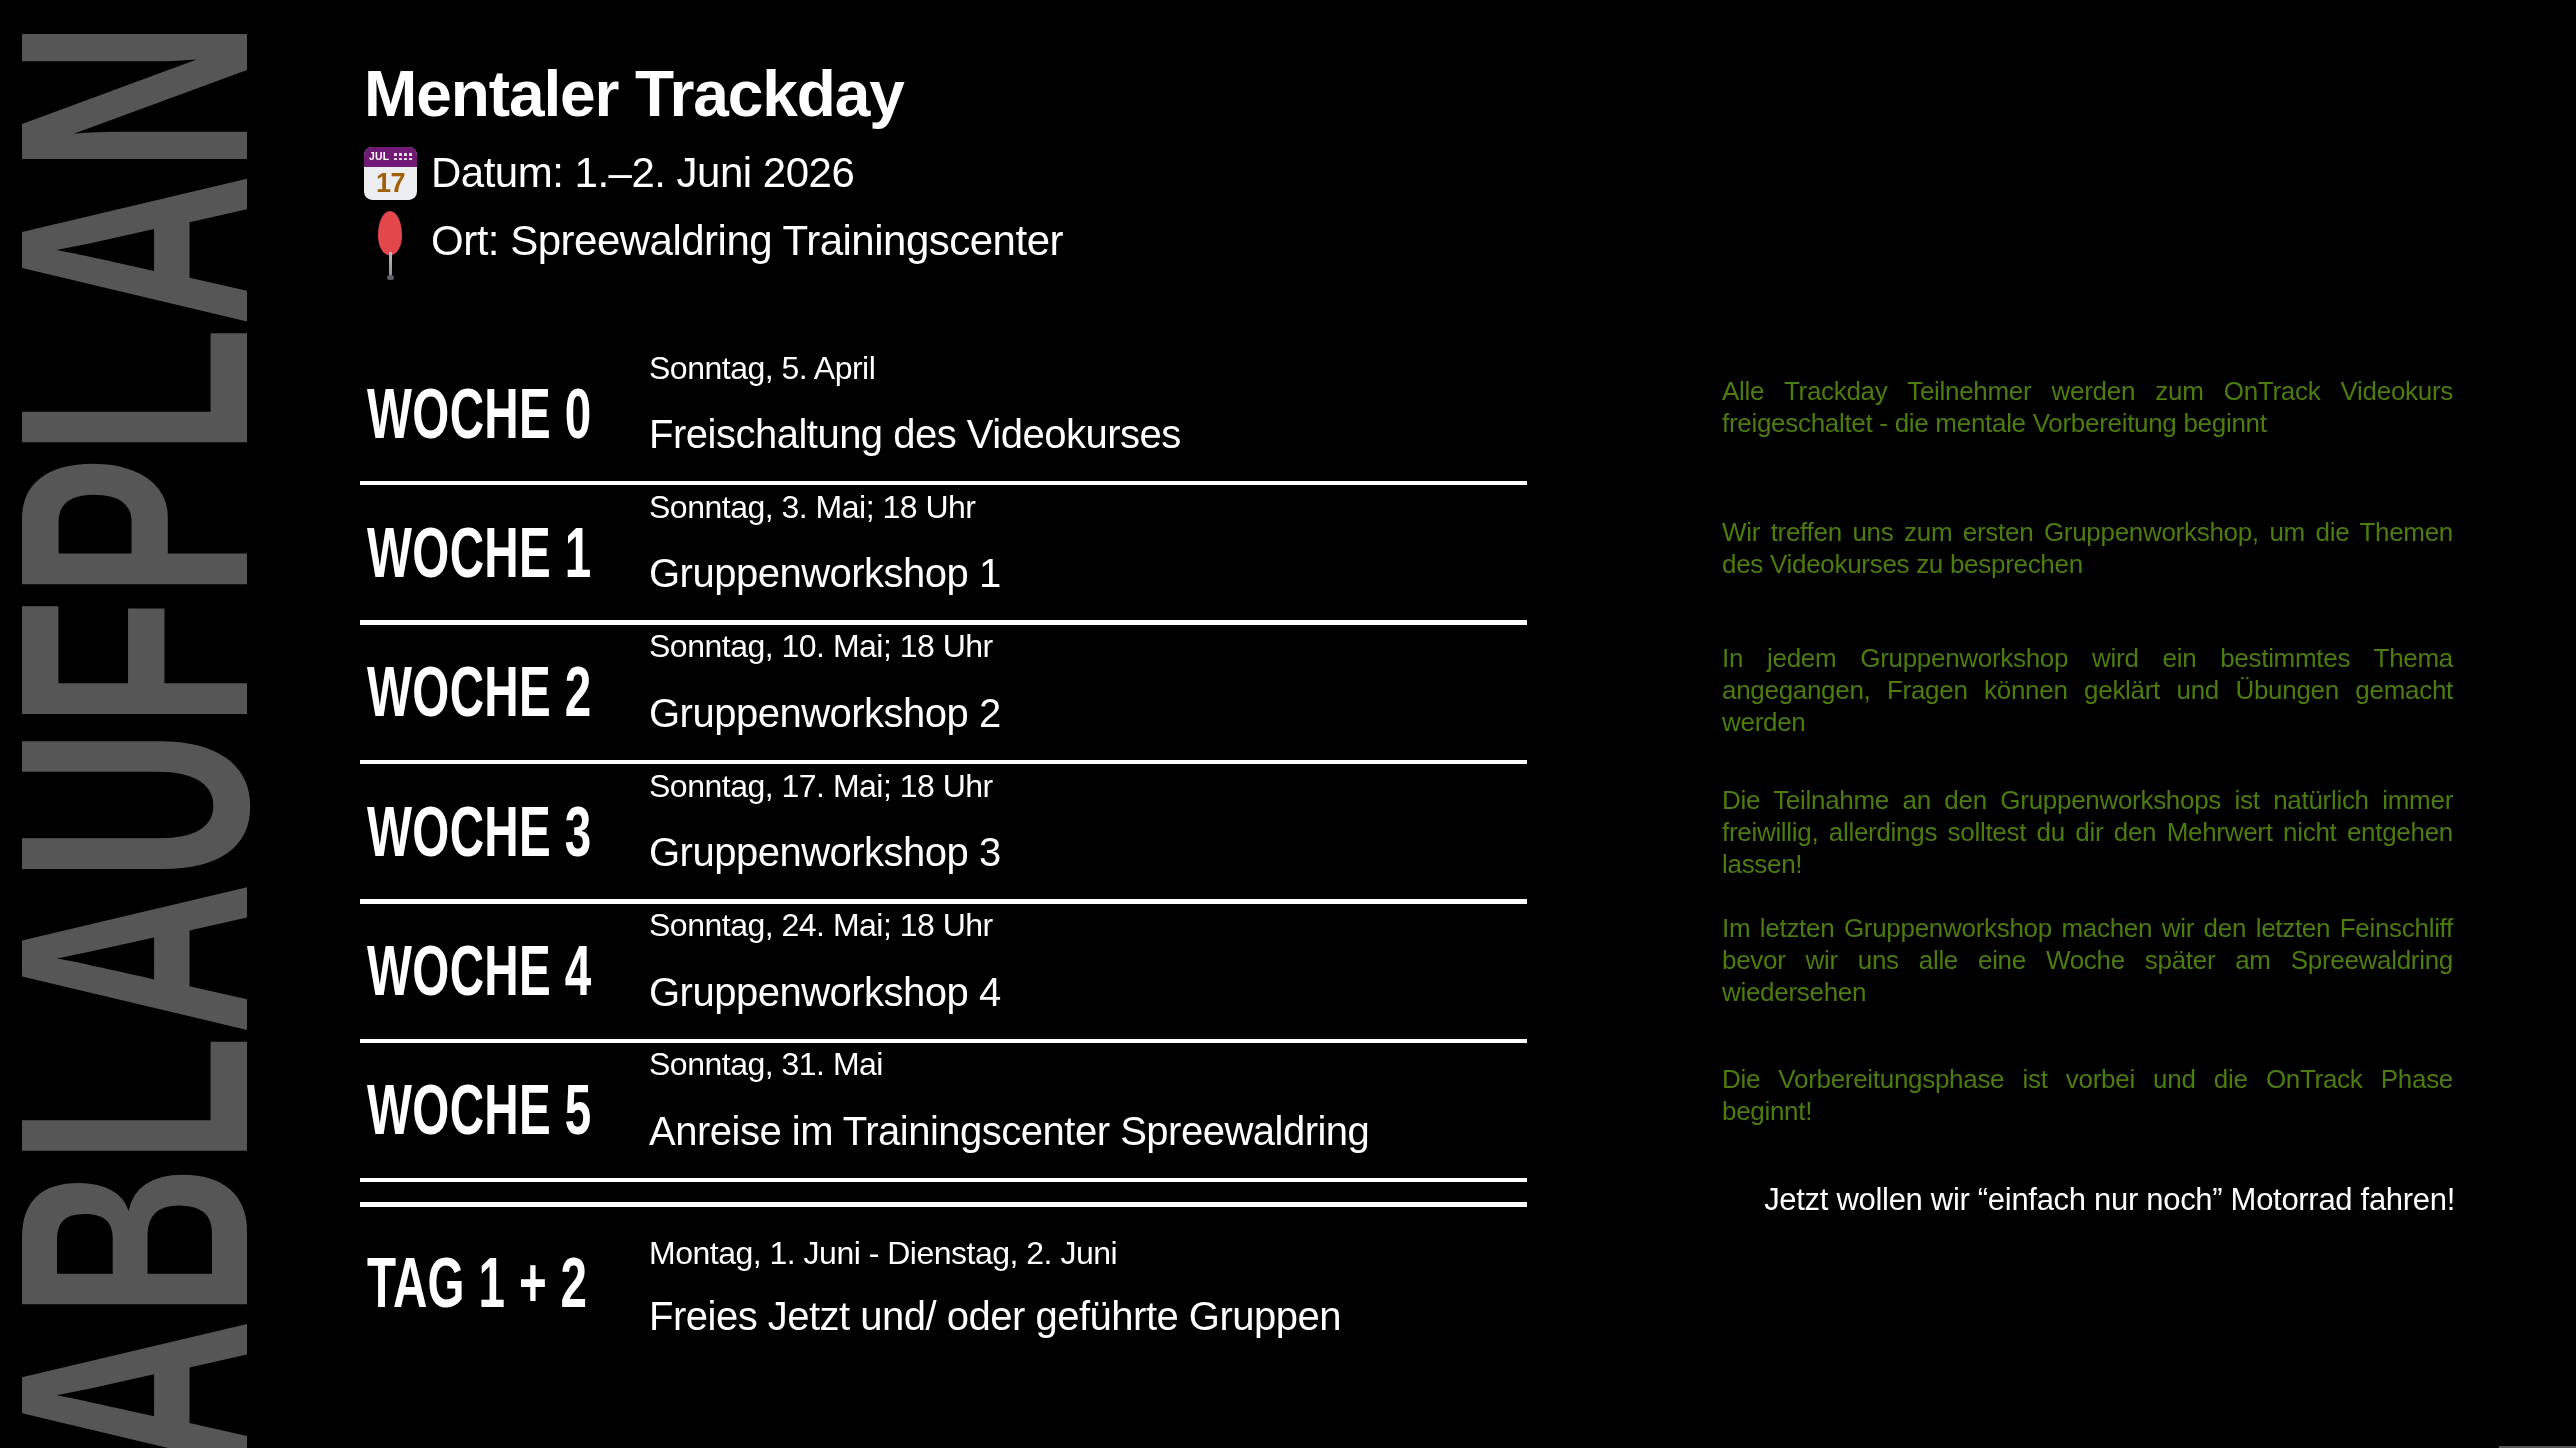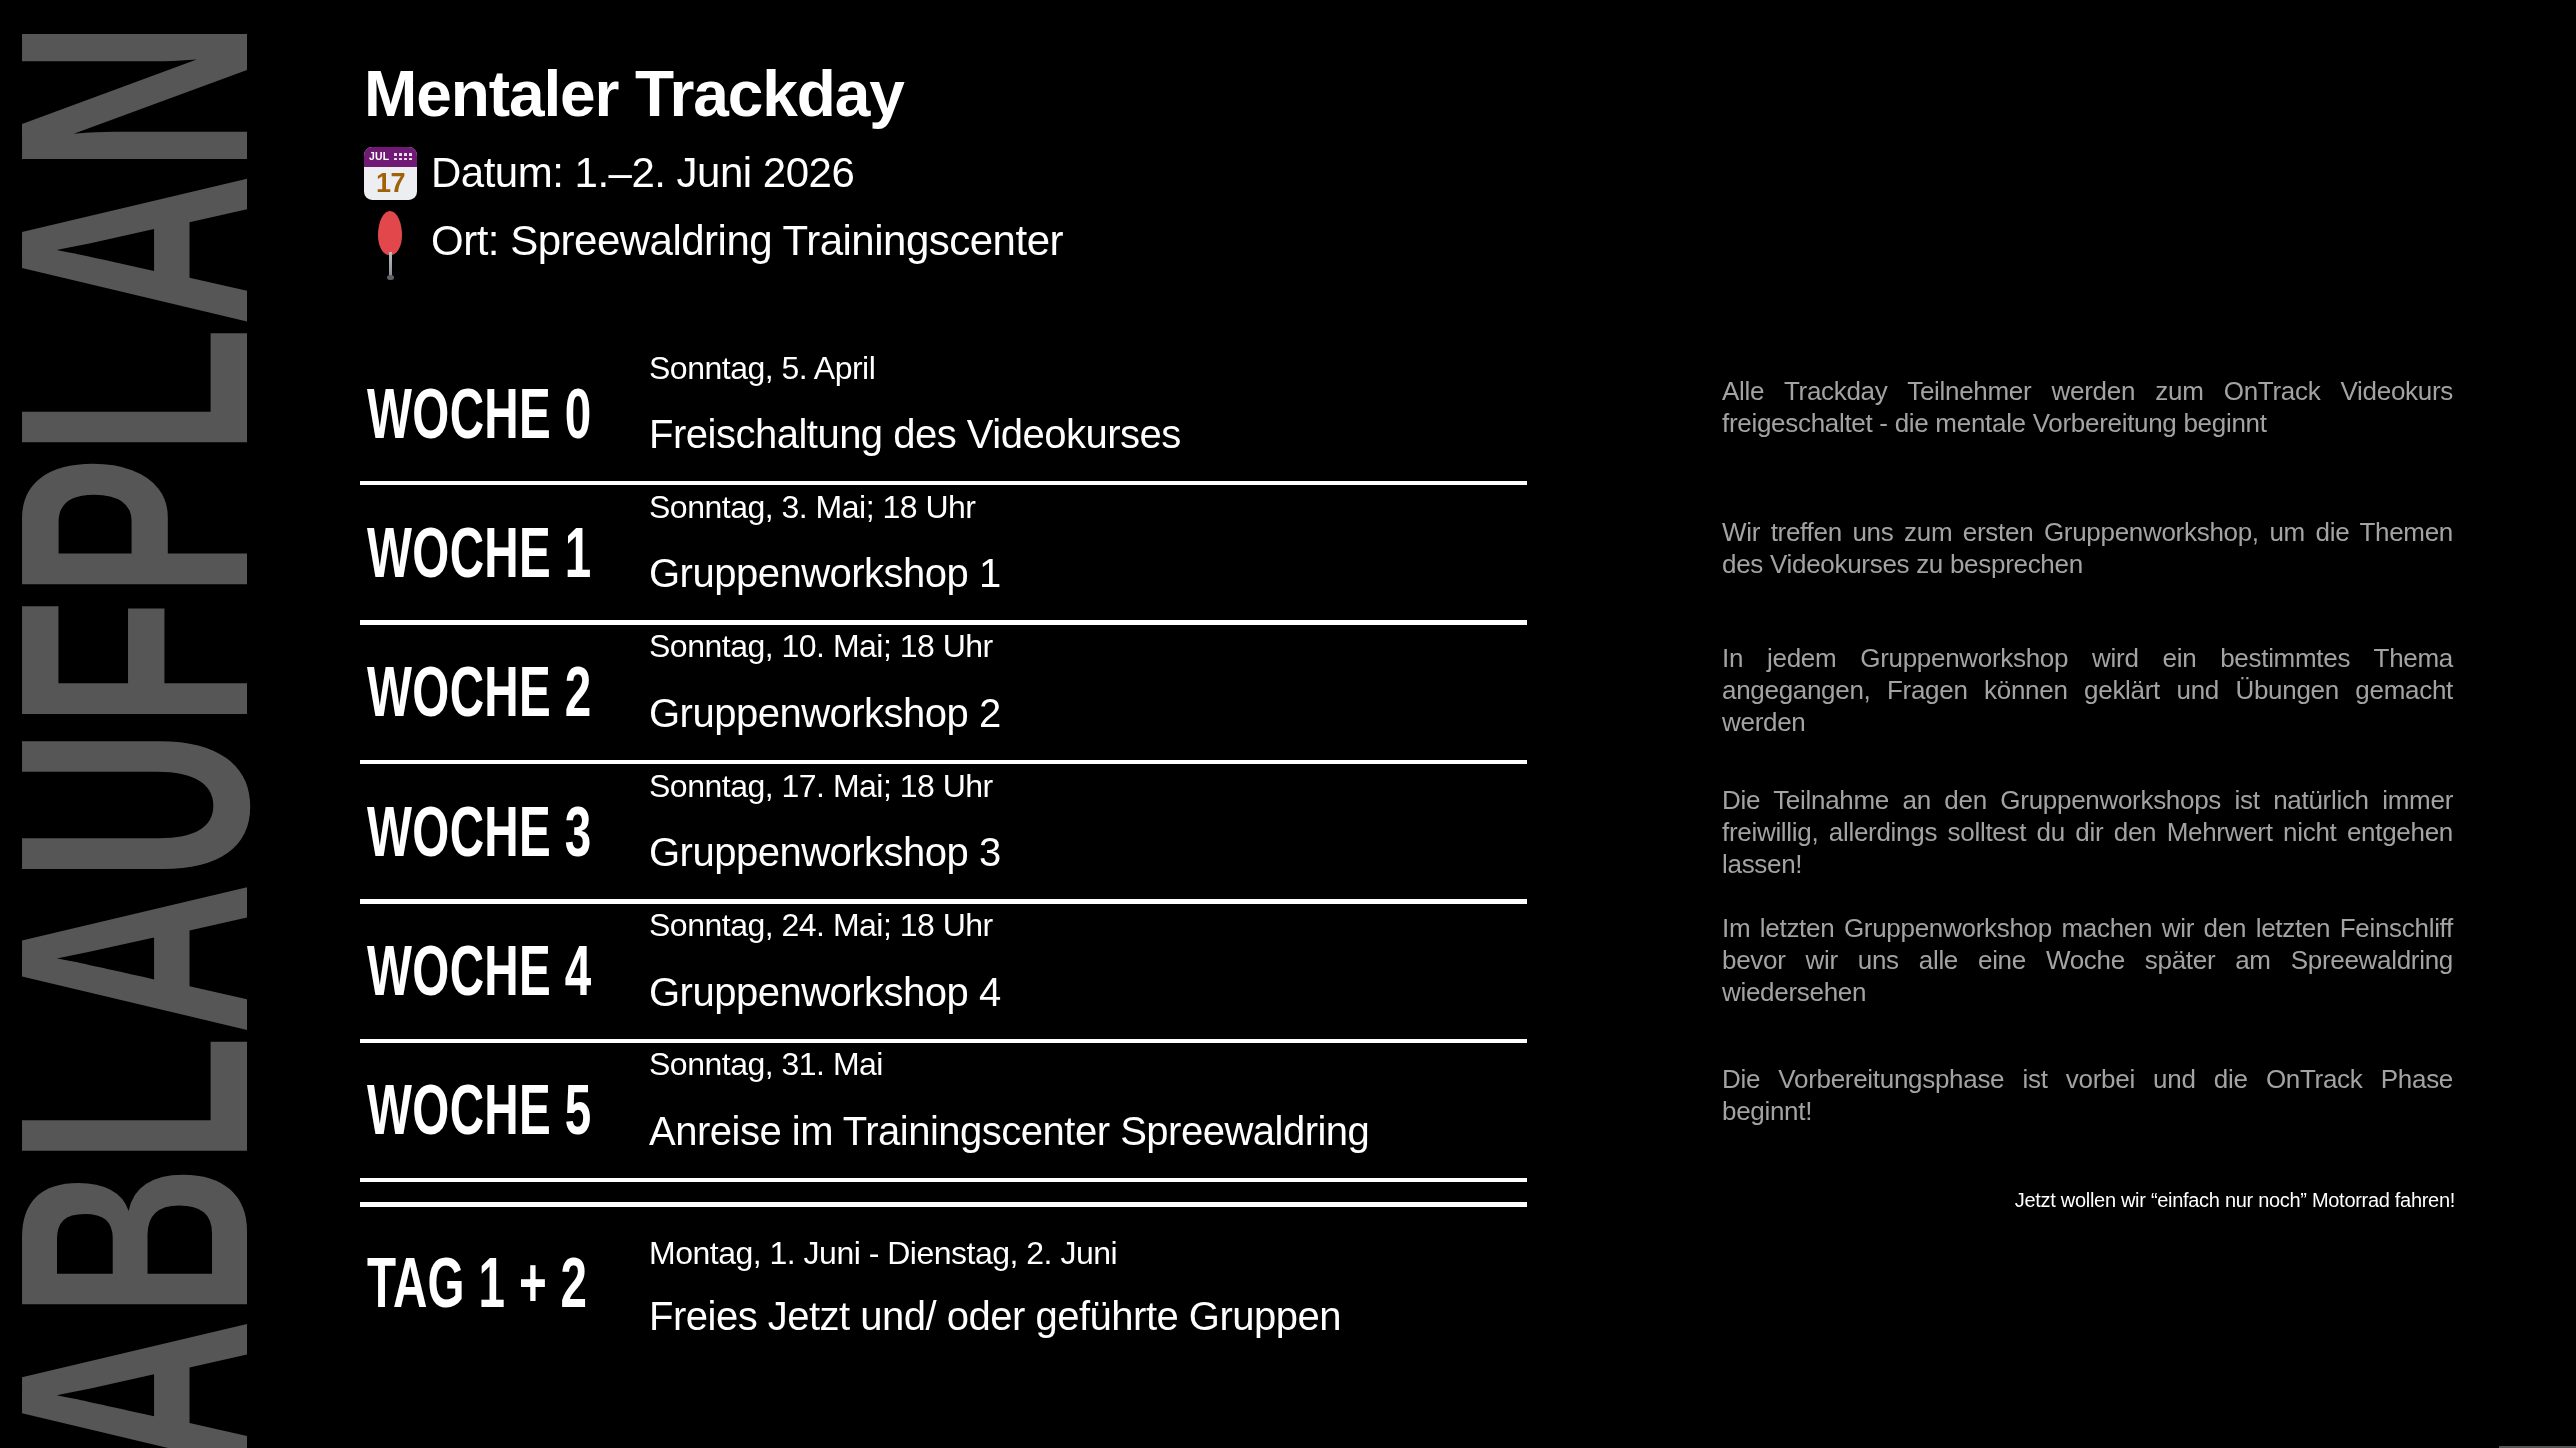--- a/index.html
+++ b/index.html
@@ -94,25 +94,25 @@
   .srow.tall .content-col { padding-top:30.5px; }
   .row-date   { font-size:32px; line-height:1.0; letter-spacing:-0.5px; }
   .row-desc   { font-size:40px; line-height:1.0; letter-spacing:-0.5px; margin-top:30.5px; font-weight:400; }
   .srow.tall .row-desc { margin-top:27px; }
 
   
   .notes { position:absolute; left:1722px; top:0; width:731px; }
   .note {
     position:absolute; width:731px;
     font-size:26px; line-height:32px; letter-spacing:-0.3px;
-    text-align:justify; color:#a3a3a3;
+    text-align:justify; color:#4d7c0f;
   }
   .closing-line {
     position:absolute; right:121px; top:1184px;
-    font-size:20px; line-height:32px; letter-spacing:-0.3px;
+    font-size:31px; line-height:32px; letter-spacing:-0.3px;
     white-space:nowrap; text-align:center;
   }
 
   
   .corner-accent {
     position:absolute; right:0; bottom:0;
     width:77px; height:3.3px; background:#565656;
   }
 </style>
 </head>

